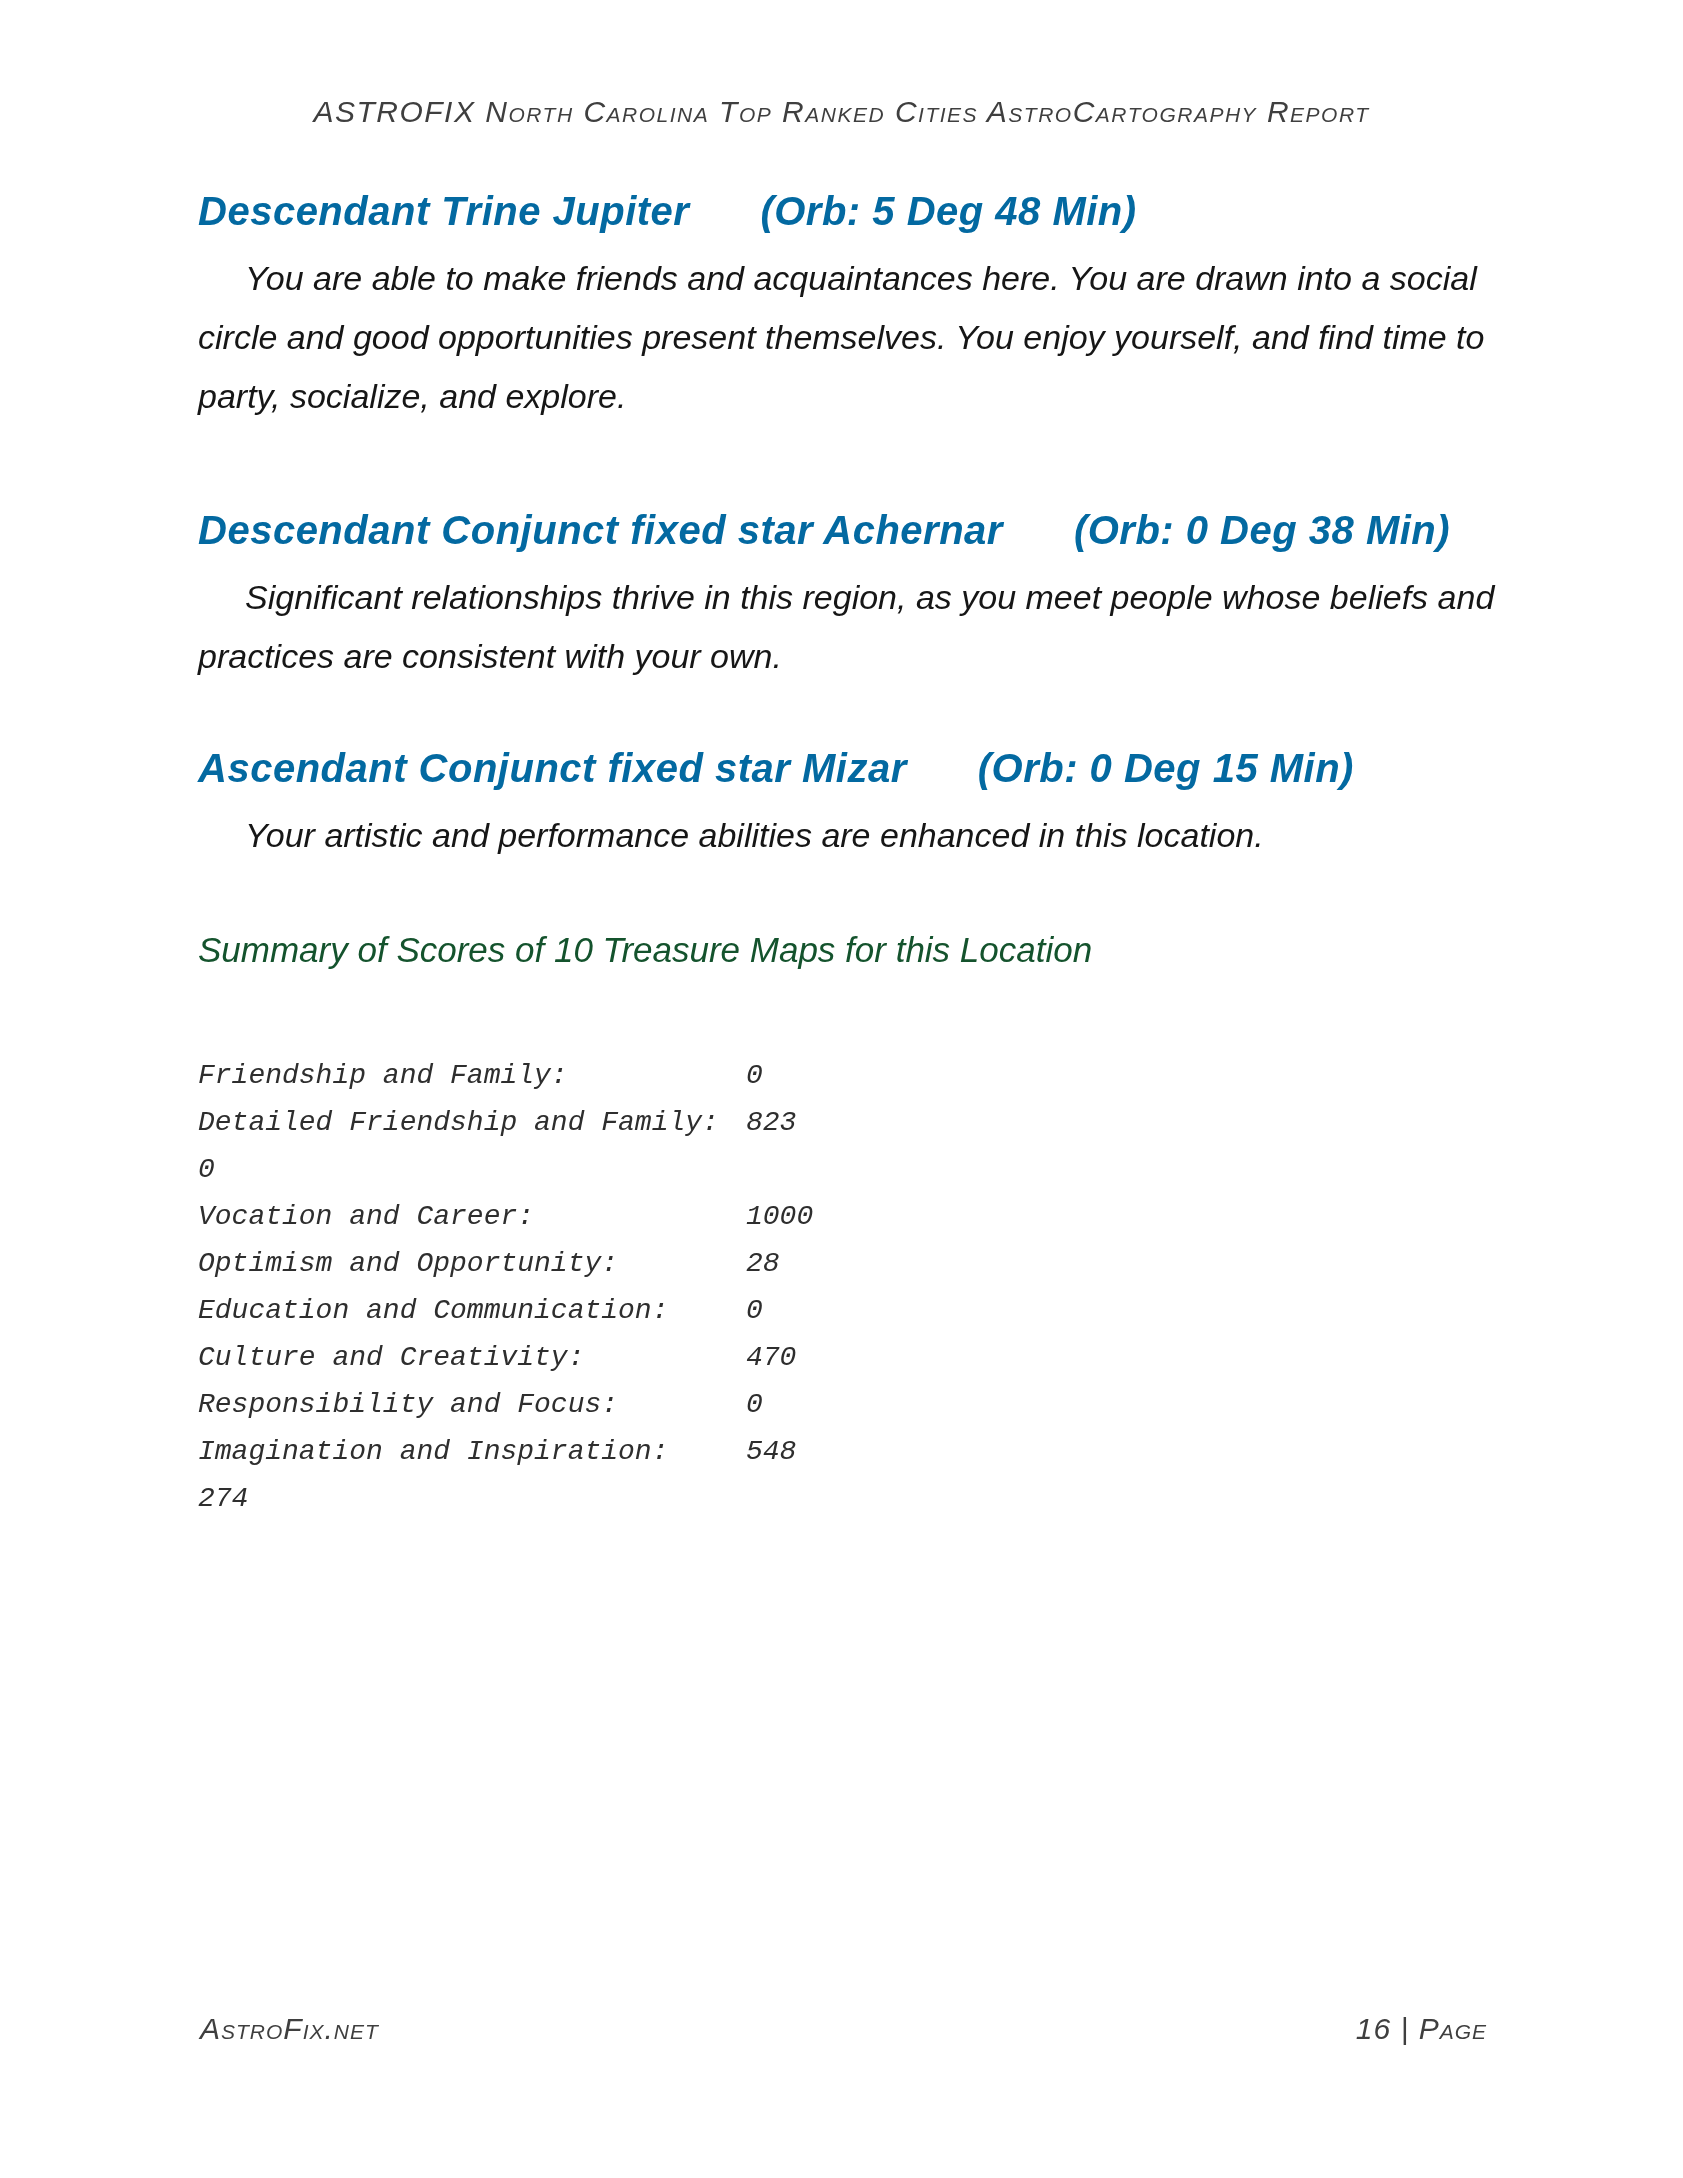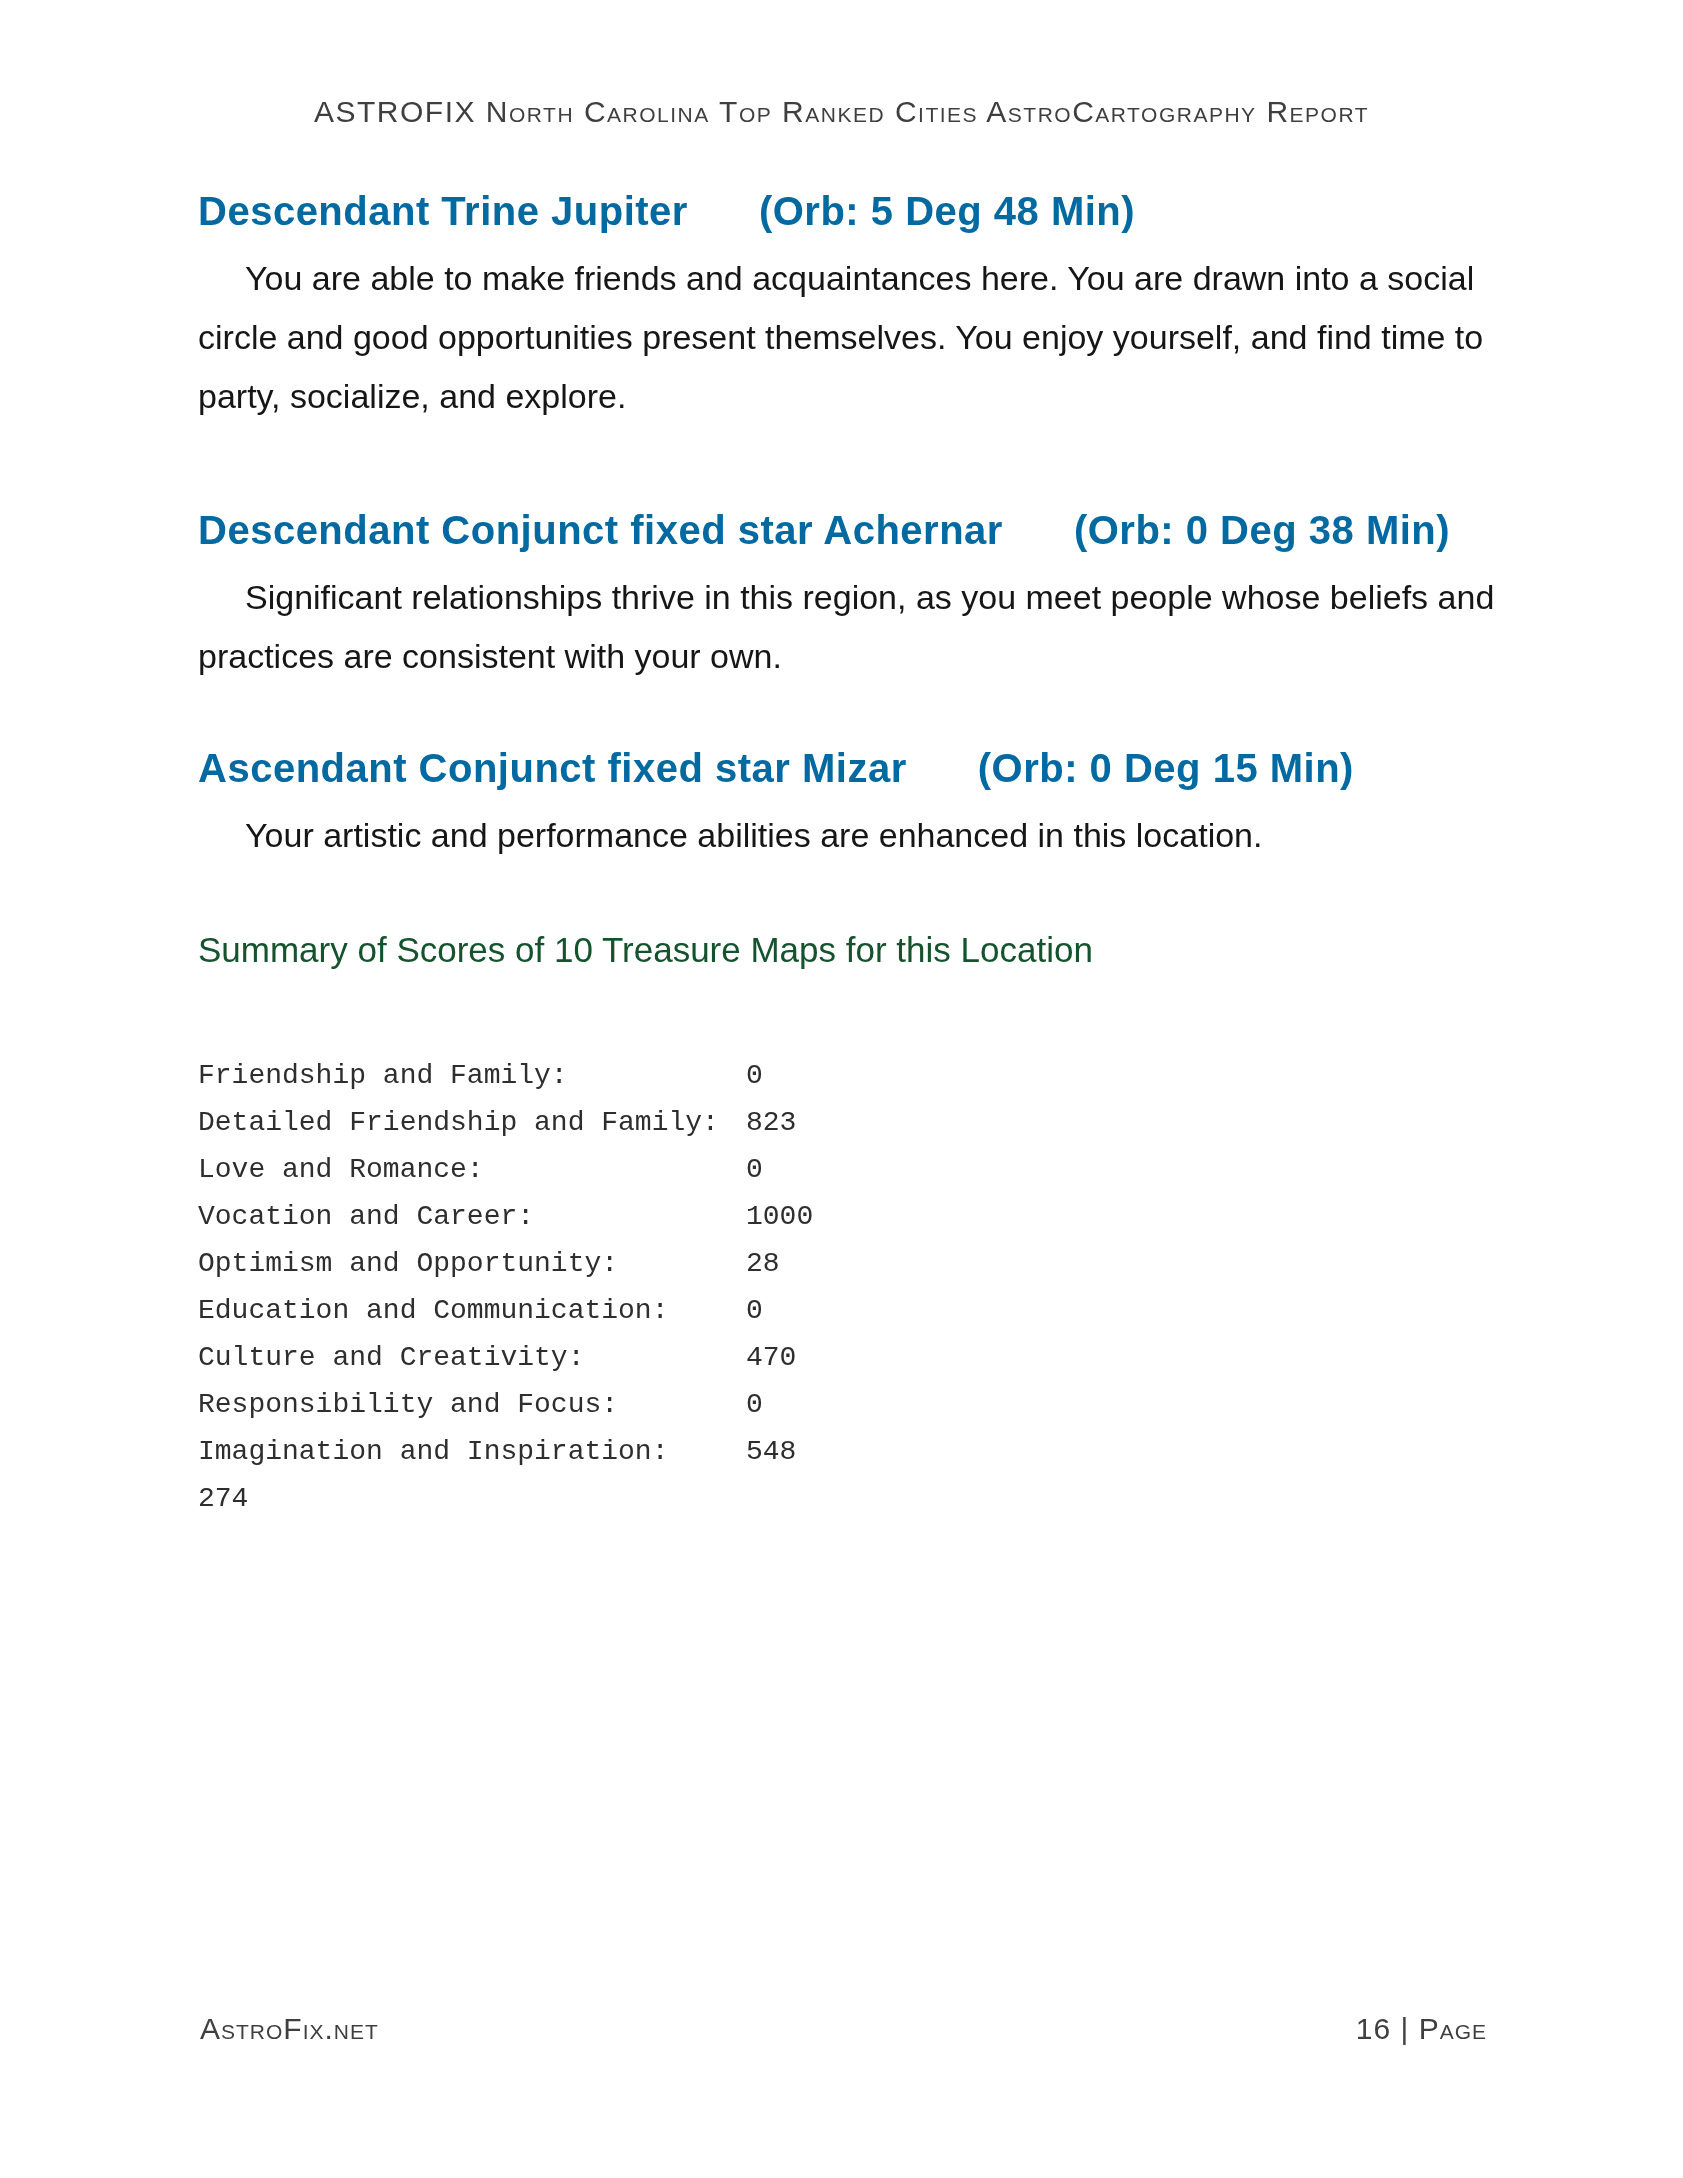--- a/index.html
+++ b/index.html
@@ -8,20 +8,21 @@
     background: #ffffff;
   }
   .page {
     position: relative;
     width: 1683px;
     height: 2178px;
     background: #ffffff;
     overflow: hidden;
     font-family: "Liberation Sans", sans-serif;
     color: #1d1d1d;
+    font-style: italic;
   }
   .content {
     padding: 0 198px;
   }
   
   .doc-header {
     margin-top: 95px;
     text-align: center;
     font-variant: small-caps;
     font-weight: 400;
@@ -135,21 +136,20 @@
     <div class="scores">
       <div class="score-row">
         <span class="score-label">Friendship and Family:</span>
           <span class="score-value">0</span>
       </div>
       <div class="score-row">
         <span class="score-label">Detailed Friendship and Family:</span>
           <span class="score-value">823</span>
       </div>
       <div class="score-row">
-        <span class="score-label">Love and Romance:</span>
           <span class="score-value">0</span>
       </div>
       <div class="score-row">
         <span class="score-label">Vocation and Career:</span>
           <span class="score-value">1000</span>
       </div>
       <div class="score-row">
         <span class="score-label">Optimism and Opportunity:</span>
           <span class="score-value">28</span>
       </div>

